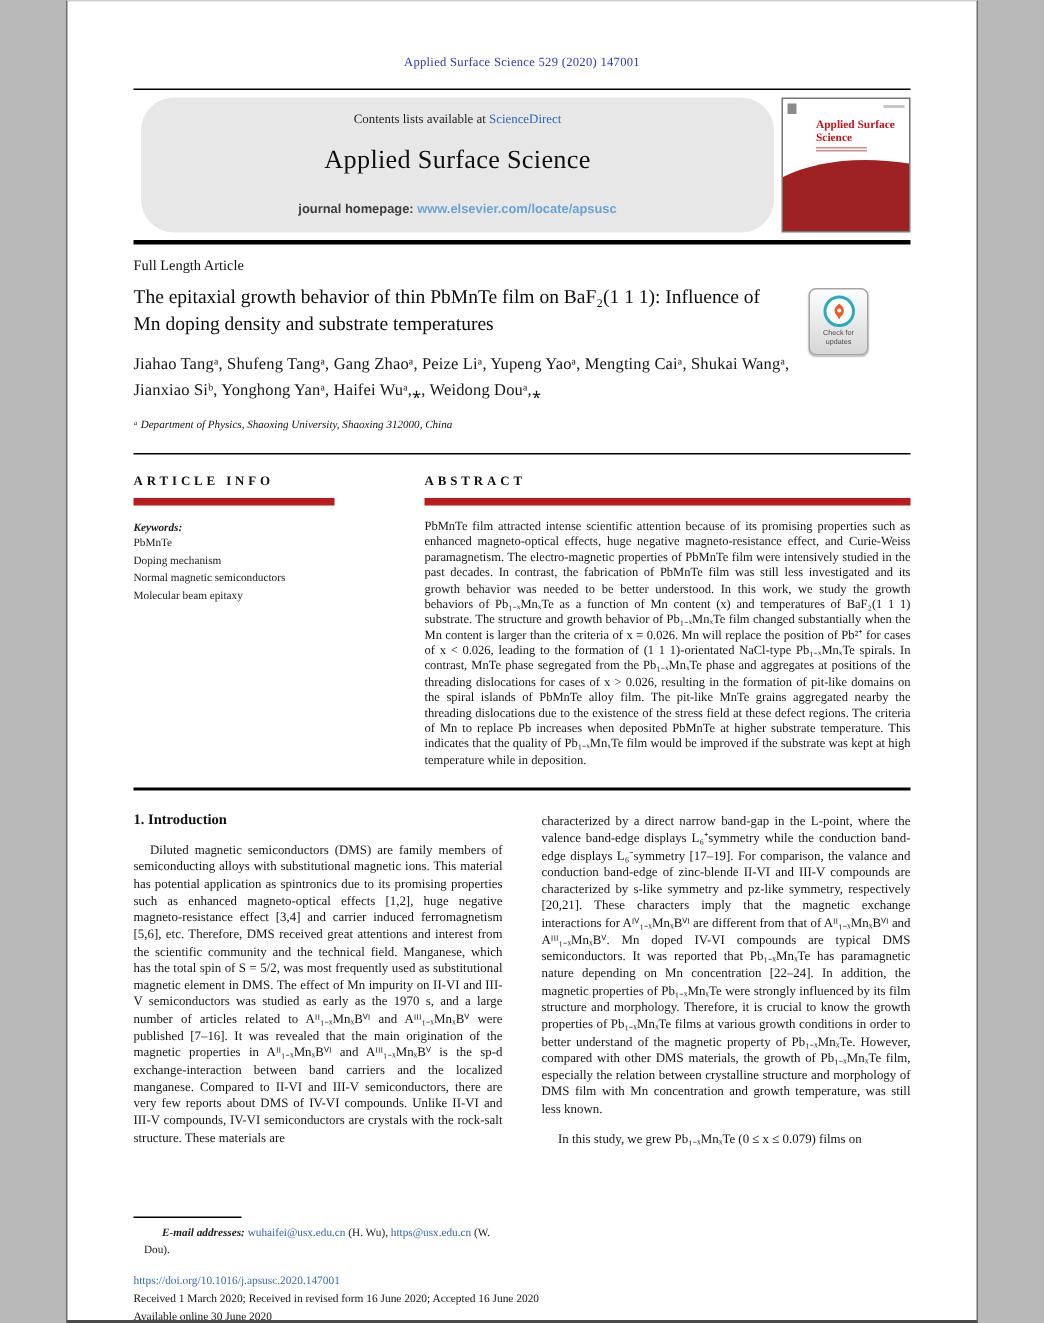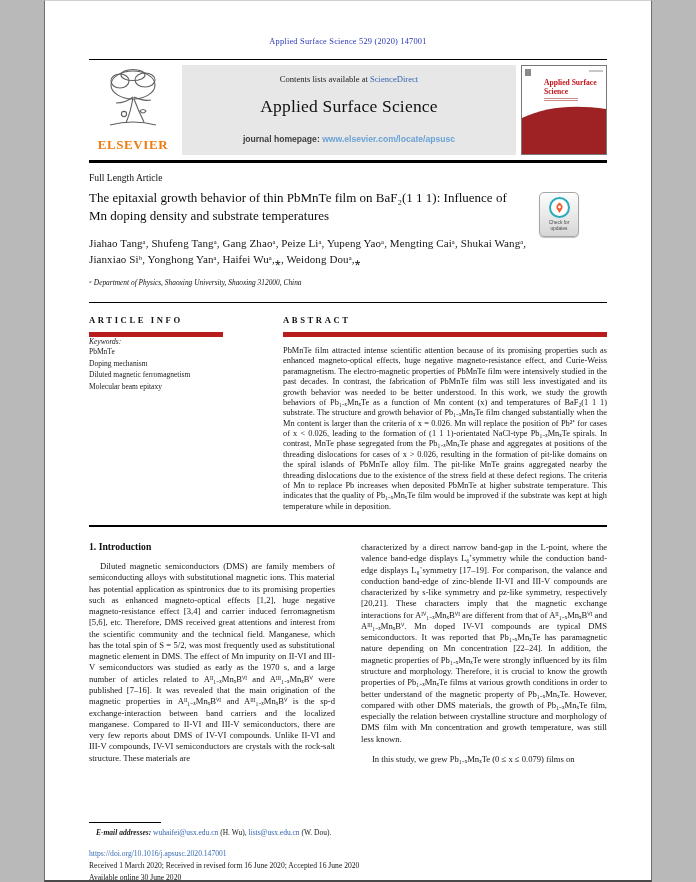--- a/index.html
+++ b/index.html
@@ -30,21 +30,21 @@
   .rule-mid{border-top:2px solid #000;}
   .rule-hair{border-top:1px solid #000;margin-top:13px;}
 
   
   .masthead{display:flex;margin-top:5px;height:90px;}
   .logo-block{width:88px;display:flex;flex-direction:column;align-items:center;justify-content:space-between;padding:2px 0 2px 0;}
   .elsevier-word{
     font-family:"Liberation Serif", serif;
     font-weight:700;font-size:13px;letter-spacing:.6px;color:#ee7d11;
   }
-  .mast-center{flex:1;background:#e7e7e7;margin:0 5px;text-align:center;padding-top:9px;}
+  .mast-center{flex:1;background:#e7e7e7;margin:0 5px;text-align:center;padding-top:9px;border-radius:22px;}
   .contents-line{font-size:8.6px;color:#222;}
   .link{color:#3365b0;text-decoration:none;cursor:pointer;}
   .mast-title{font-size:17.5px;color:#101010;margin-top:12px;letter-spacing:.2px;}
   .homepage-line{font-family:"Liberation Sans", sans-serif;font-weight:bold;font-size:8.6px;color:#3d3d3d;margin-top:17px;}
   .link-homepage{color:#6aa3d6;text-decoration:none;cursor:pointer;}
   .cover{width:86px;position:relative;border:1px solid #777;background:#fff;overflow:hidden;box-sizing:border-box;}
   .cover-logo{position:absolute;top:3px;left:3px;width:6px;height:7px;background:#8a8a8a;}
   .cover-tickline{position:absolute;top:4px;right:3px;width:14px;height:2px;background:#c7c7c7;}
   .cover-title{margin:13px 2px 0 22px;text-align:left;font-weight:bold;font-size:7.6px;line-height:1.12;color:#c01218;}
   .cover-lines{margin:2px 0 0 22px;}
@@ -68,70 +68,52 @@
   .authors.first{margin-top:13px;}
   .authors.second{margin-top:2px;}
   .affil{font-style:italic;font-size:7.4px;color:#111;line-height:1.45;}
   .affil.first{margin-top:12px;}
 
   
   .info-abstract{display:flex;padding:12px 0 13px 0;}
   .info-col{width:172px;flex:none;}
   .col-heading{font-size:8.6px;font-weight:bold;letter-spacing:2.6px;color:#111;padding-bottom:7px;border-bottom:5px solid #b91c1c;}
   .info-col .col-heading{width:134px;}
-  .kw-label{font-style:italic;font-size:7.5px;font-weight:normal;}
+  .kw-label{font-style:italic;font-size:7.5px;margin-top:10px;font-weight:bold;}
   .kw{font-size:7.5px;line-height:1.55;}
   .abs-col{flex:1;margin-left:22px;}
   .abs-text{margin:9px 0 0 0;font-size:8.35px;line-height:1.245;text-align:justify;color:#151515;}
 
   
   .body-cols{display:flex;gap:26px;margin-top:14px;height:298px;}
   .col{width:296px;box-sizing:border-box;}
   .col.left{display:flex;flex-direction:column;}
   .sec-heading{margin:0;font-size:9.7px;font-weight:bold;color:#111;}
   .body-cols p{margin:9px 0 0 0;font-size:8.6px;line-height:1.312;text-align:justify;color:#151515;}
   .col.right p.cont{margin-top:1px;}
   .indent{text-indent:11px;}
   .footnote{margin-top:auto;font-size:7.5px;line-height:1.45;}
   .fn-rule{width:72px;border-top:1px solid #000;margin-bottom:5px;}
-  .em-label{font-style:italic;font-weight:bold;}
+  .em-label{font-style:italic;font-weight:bold;margin-left:12px;}
   .fn-indent{padding-left:7px;}
 
   
   .footer{margin-top:9px;font-size:7.6px;line-height:1.55;color:#151515;}
   .doi{display:block;color:#3a6cb5;text-decoration:none;cursor:pointer;}
 </style>
 </head>
 <body>
 
 <div class="page">
   <div class="inner">
 
     <div class="citation">Applied Surface Science 529 (2020) 147001</div>
     <div class="rule-thin"></div>
 
     <div class="masthead">
-      <div class="logo-block">
-        <span>
-          <svg width="58" height="62" viewBox="0 0 58 62" fill="none" stroke="#5f5f5f" stroke-width="1.1">
-            <ellipse cx="29" cy="18" rx="22" ry="14"></ellipse>
-            <ellipse cx="16" cy="14" rx="9" ry="7"></ellipse>
-            <ellipse cx="41" cy="13" rx="10" ry="7"></ellipse>
-            <ellipse cx="29" cy="8" rx="12" ry="5.5"></ellipse>
-            <path d="M29 30 C28 38 26 46 22 56"></path>
-            <path d="M30 32 C33 40 36 47 40 55"></path>
-            <path d="M29 30 C24 34 18 36 12 36"></path>
-            <path d="M30 30 C36 33 42 34 47 33"></path>
-            <path d="M6 58 Q29 52 52 58"></path>
-            <circle cx="20" cy="47" r="2.6"></circle>
-            <path d="M36 44 q3 -3 6 0 q-3 4 -6 0z"></path>
-          </svg>
-        </span>
-        <div class="elsevier-word">ELSEVIER</div>
-      </div>
 
       <div class="mast-center">
         <div class="contents-line">
           <span>Contents lists available at </span><a class="link">ScienceDirect</a>
         </div>
         <div class="mast-title">Applied Surface Science</div>
         <div class="homepage-line">
           <span>journal homepage: </span><a class="link-homepage">www.elsevier.com/locate/apsusc</a>
         </div>
       </div>
@@ -178,39 +160,39 @@
     <div class="affil first">ᵃ Department of Physics, Shaoxing University, Shaoxing 312000, China</div>
 
     <div class="rule-hair"></div>
 
     <div class="info-abstract">
       <div class="info-col">
         <div class="col-heading">ARTICLE INFO</div>
         <div class="kw-label">Keywords:</div>
         <div class="kw">PbMnTe</div>
         <div class="kw">Doping mechanism</div>
-        <div class="kw">Diluted magnetic ferromagnetism</div>
+        <div class="kw">Normal magnetic semiconductors</div>
         <div class="kw">Molecular beam epitaxy</div>
       </div>
       <div class="abs-col">
         <div class="col-heading">ABSTRACT</div>
         <p class="abs-text">PbMnTe film attracted intense scientific attention because of its promising properties such as enhanced magneto-optical effects, huge negative magneto-resistance effect, and Curie-Weiss paramagnetism. The electro-magnetic properties of PbMnTe film were intensively studied in the past decades. In contrast, the fabrication of PbMnTe film was still less investigated and its growth behavior was needed to be better understood. In this work, we study the growth behaviors of Pb₁₋ₓMnₓTe as a function of Mn content (x) and temperatures of BaF₂(1 1 1) substrate. The structure and growth behavior of Pb₁₋ₓMnₓTe film changed substantially when the Mn content is larger than the criteria of x = 0.026. Mn will replace the position of Pb²⁺ for cases of x &lt; 0.026, leading to the formation of (1 1 1)-orientated NaCl-type Pb₁₋ₓMnₓTe spirals. In contrast, MnTe phase segregated from the Pb₁₋ₓMnₓTe phase and aggregates at positions of the threading dislocations for cases of x &gt; 0.026, resulting in the formation of pit-like domains on the spiral islands of PbMnTe alloy film. The pit-like MnTe grains aggregated nearby the threading dislocations due to the existence of the stress field at these defect regions. The criteria of Mn to replace Pb increases when deposited PbMnTe at higher substrate temperature. This indicates that the quality of Pb₁₋ₓMnₓTe film would be improved if the substrate was kept at high temperature while in deposition.</p>
       </div>
     </div>
 
     <div class="rule-mid"></div>
 
     <div class="body-cols">
       <div class="col left">
         <h2 class="sec-heading">1. Introduction</h2>
         <p class="indent">Diluted magnetic semiconductors (DMS) are family members of semiconducting alloys with substitutional magnetic ions. This material has potential application as spintronics due to its promising properties such as enhanced magneto-optical effects [1,2], huge negative magneto-resistance effect [3,4] and carrier induced ferromagnetism [5,6], etc. Therefore, DMS received great attentions and interest from the scientific community and the technical field. Manganese, which has the total spin of S = 5/2, was most frequently used as substitutional magnetic element in DMS. The effect of Mn impurity on II-VI and III-V semiconductors was studied as early as the 1970 s, and a large number of articles related to Aᴵᴵ₁₋ₓMnₓBⱽᴵ and Aᴵᴵᴵ₁₋ₓMnₓBⱽ were published [7–16]. It was revealed that the main origination of the magnetic properties in Aᴵᴵ₁₋ₓMnₓBⱽᴵ and Aᴵᴵᴵ₁₋ₓMnₓBⱽ is the sp-d exchange-interaction between band carriers and the localized manganese. Compared to II-VI and III-V semiconductors, there are very few reports about DMS of IV-VI compounds. Unlike II-VI and III-V compounds, IV-VI semiconductors are crystals with the rock-salt structure. These materials are</p>
         <div class="footnote">
           <div class="fn-rule"></div>
           <div class="fn-indent">
-            <span class="em-label">E-mail addresses: </span><a class="link">wuhaifei@usx.edu.cn</a><span> (H. Wu), </span><a class="link">lists@usx.edu.cn</a><span> (W. Dou).</span>
+            <span class="em-label">E-mail addresses: </span><a class="link">wuhaifei@usx.edu.cn</a><span> (H. Wu), </span><a class="link">https@usx.edu.cn</a><span> (W. Dou).</span>
           </div>
         </div>
       </div>
       <div class="col right">
         <p class="cont">characterized by a direct narrow band-gap in the L-point, where the valence band-edge displays L₆⁺symmetry while the conduction band-edge displays L₆⁻symmetry [17–19]. For comparison, the valance and conduction band-edge of zinc-blende II-VI and III-V compounds are characterized by s-like symmetry and pz-like symmetry, respectively [20,21]. These characters imply that the magnetic exchange interactions for Aᴵⱽ₁₋ₓMnₓBⱽᴵ are different from that of Aᴵᴵ₁₋ₓMnₓBⱽᴵ and Aᴵᴵᴵ₁₋ₓMnₓBⱽ. Mn doped IV-VI compounds are typical DMS semiconductors. It was reported that Pb₁₋ₓMnₓTe has paramagnetic nature depending on Mn concentration [22–24]. In addition, the magnetic properties of Pb₁₋ₓMnₓTe were strongly influenced by its film structure and morphology. Therefore, it is crucial to know the growth properties of Pb₁₋ₓMnₓTe films at various growth conditions in order to better understand of the magnetic property of Pb₁₋ₓMnₓTe. However, compared with other DMS materials, the growth of Pb₁₋ₓMnₓTe film, especially the relation between crystalline structure and morphology of DMS film with Mn concentration and growth temperature, was still less known.</p>
         <p class="indent">In this study, we grew Pb₁₋ₓMnₓTe (0 ≤ x ≤ 0.079) films on</p>
       </div>
     </div>
 
     <div class="footer">

